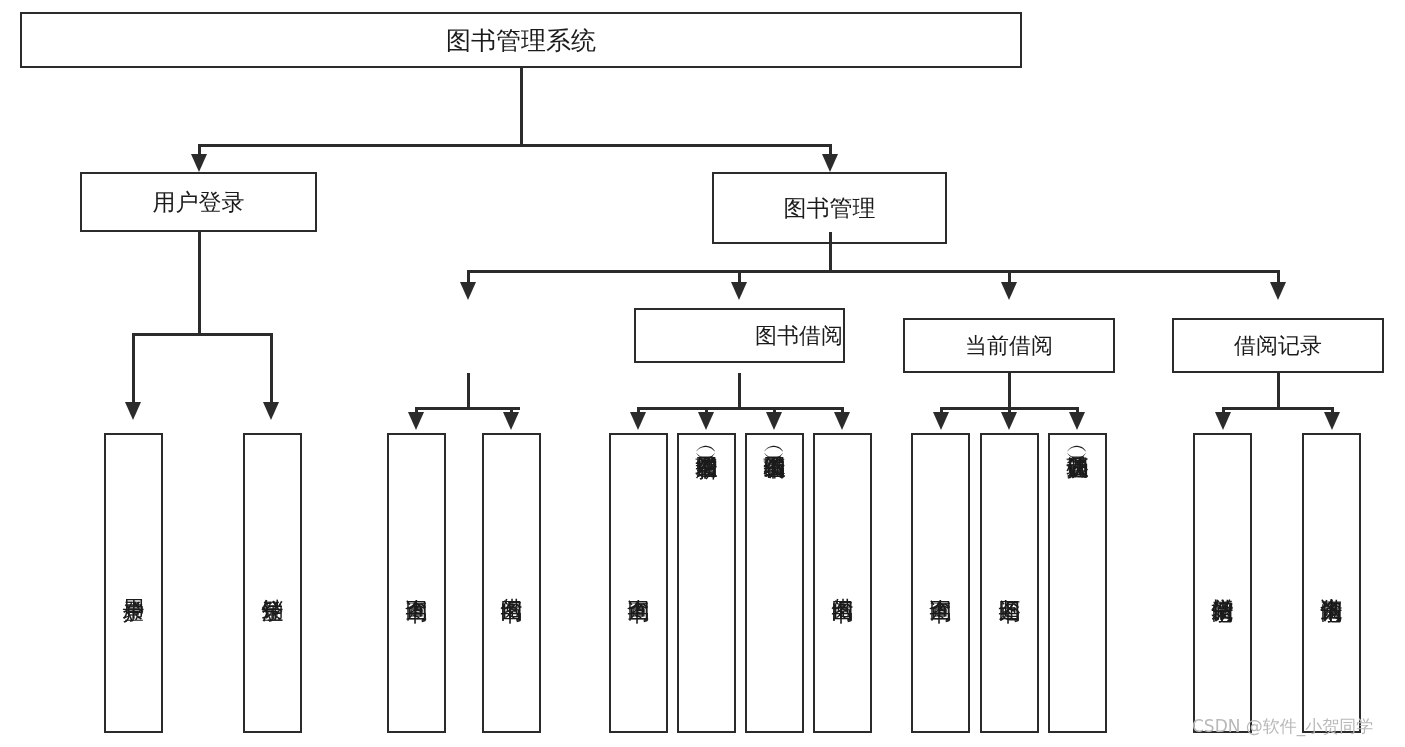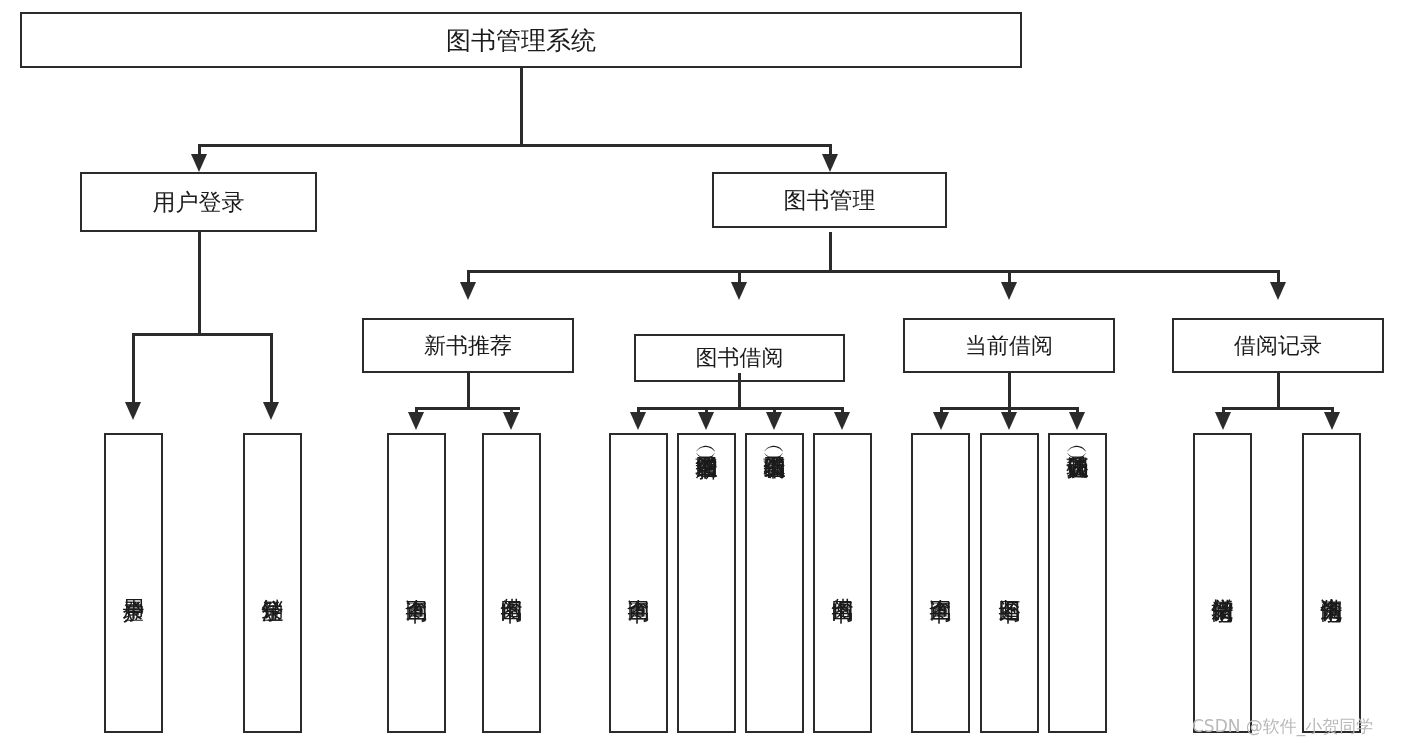--- a/index.html
+++ b/index.html
@@ -92,21 +92,21 @@
   <div class="conn h" style="left:198px; top:144px; width:633px;"></div>
 
   <div class="conn v" style="left:198px; top:144px; height:18px;"></div>
   <div class="arrow" style="left:191px; top:154px;"></div>
   <div class="conn v" style="left:829px; top:144px; height:18px;"></div>
   <div class="arrow" style="left:822px; top:154px;"></div>
 
   <div class="node lvl1" style="left:80px; top:172px; width:237px; height:60px;">
     <span>用户登录</span>
   </div>
-  <div class="node lvl1" style="left:712px; top:172px; width:235px; height:56px;">
+  <div class="node lvl1" style="left:712px; top:172px; width:235px; height:72px;">
     <span>图书管理</span>
   </div>
 
   <div class="conn v" style="left:198px; top:232px; height:103px;"></div>
   <div class="conn h" style="left:132px; top:333px; width:140px;"></div>
   <div class="conn v" style="left:132px; top:333px; height:76px;"></div>
   <div class="arrow" style="left:125px; top:402px;"></div>
   <div class="conn v" style="left:270px; top:333px; height:76px;"></div>
   <div class="arrow" style="left:263px; top:402px;"></div>
 
@@ -114,24 +114,21 @@
   <div class="conn h" style="left:467px; top:270px; width:812px;"></div>
   <div class="conn v" style="left:467px; top:270px; height:20px;"></div>
   <div class="arrow" style="left:460px; top:282px;"></div>
   <div class="conn v" style="left:738px; top:270px; height:20px;"></div>
   <div class="arrow" style="left:731px; top:282px;"></div>
   <div class="conn v" style="left:1008px; top:270px; height:20px;"></div>
   <div class="arrow" style="left:1001px; top:282px;"></div>
   <div class="conn v" style="left:1277px; top:270px; height:20px;"></div>
   <div class="arrow" style="left:1270px; top:282px;"></div>
 
-  <div class="node lvl2" style="left:362px; top:318px; width:212px; height:55px;">
-    <span>新书推荐</span>
-  </div>
-  <div class="node lvl2" style="left:634px; top:334px; width:211px; height:48px;">
+  <div class="node lvl2" style="left:634px; top:308px; width:211px; height:55px;justify-content:flex-end;">
     <span>图书借阅</span>
   </div>
   <div class="node lvl2" style="left:1172px; top:318px; width:212px; height:55px;">
     <span>借阅记录</span>
   </div>
   <div class="node lvl2" style="left:903px; top:318px; width:212px; height:55px;">
     <span>当前借阅</span>
   </div>
 
   <div class="conn v" style="left:467px; top:373px; height:36px;"></div>

